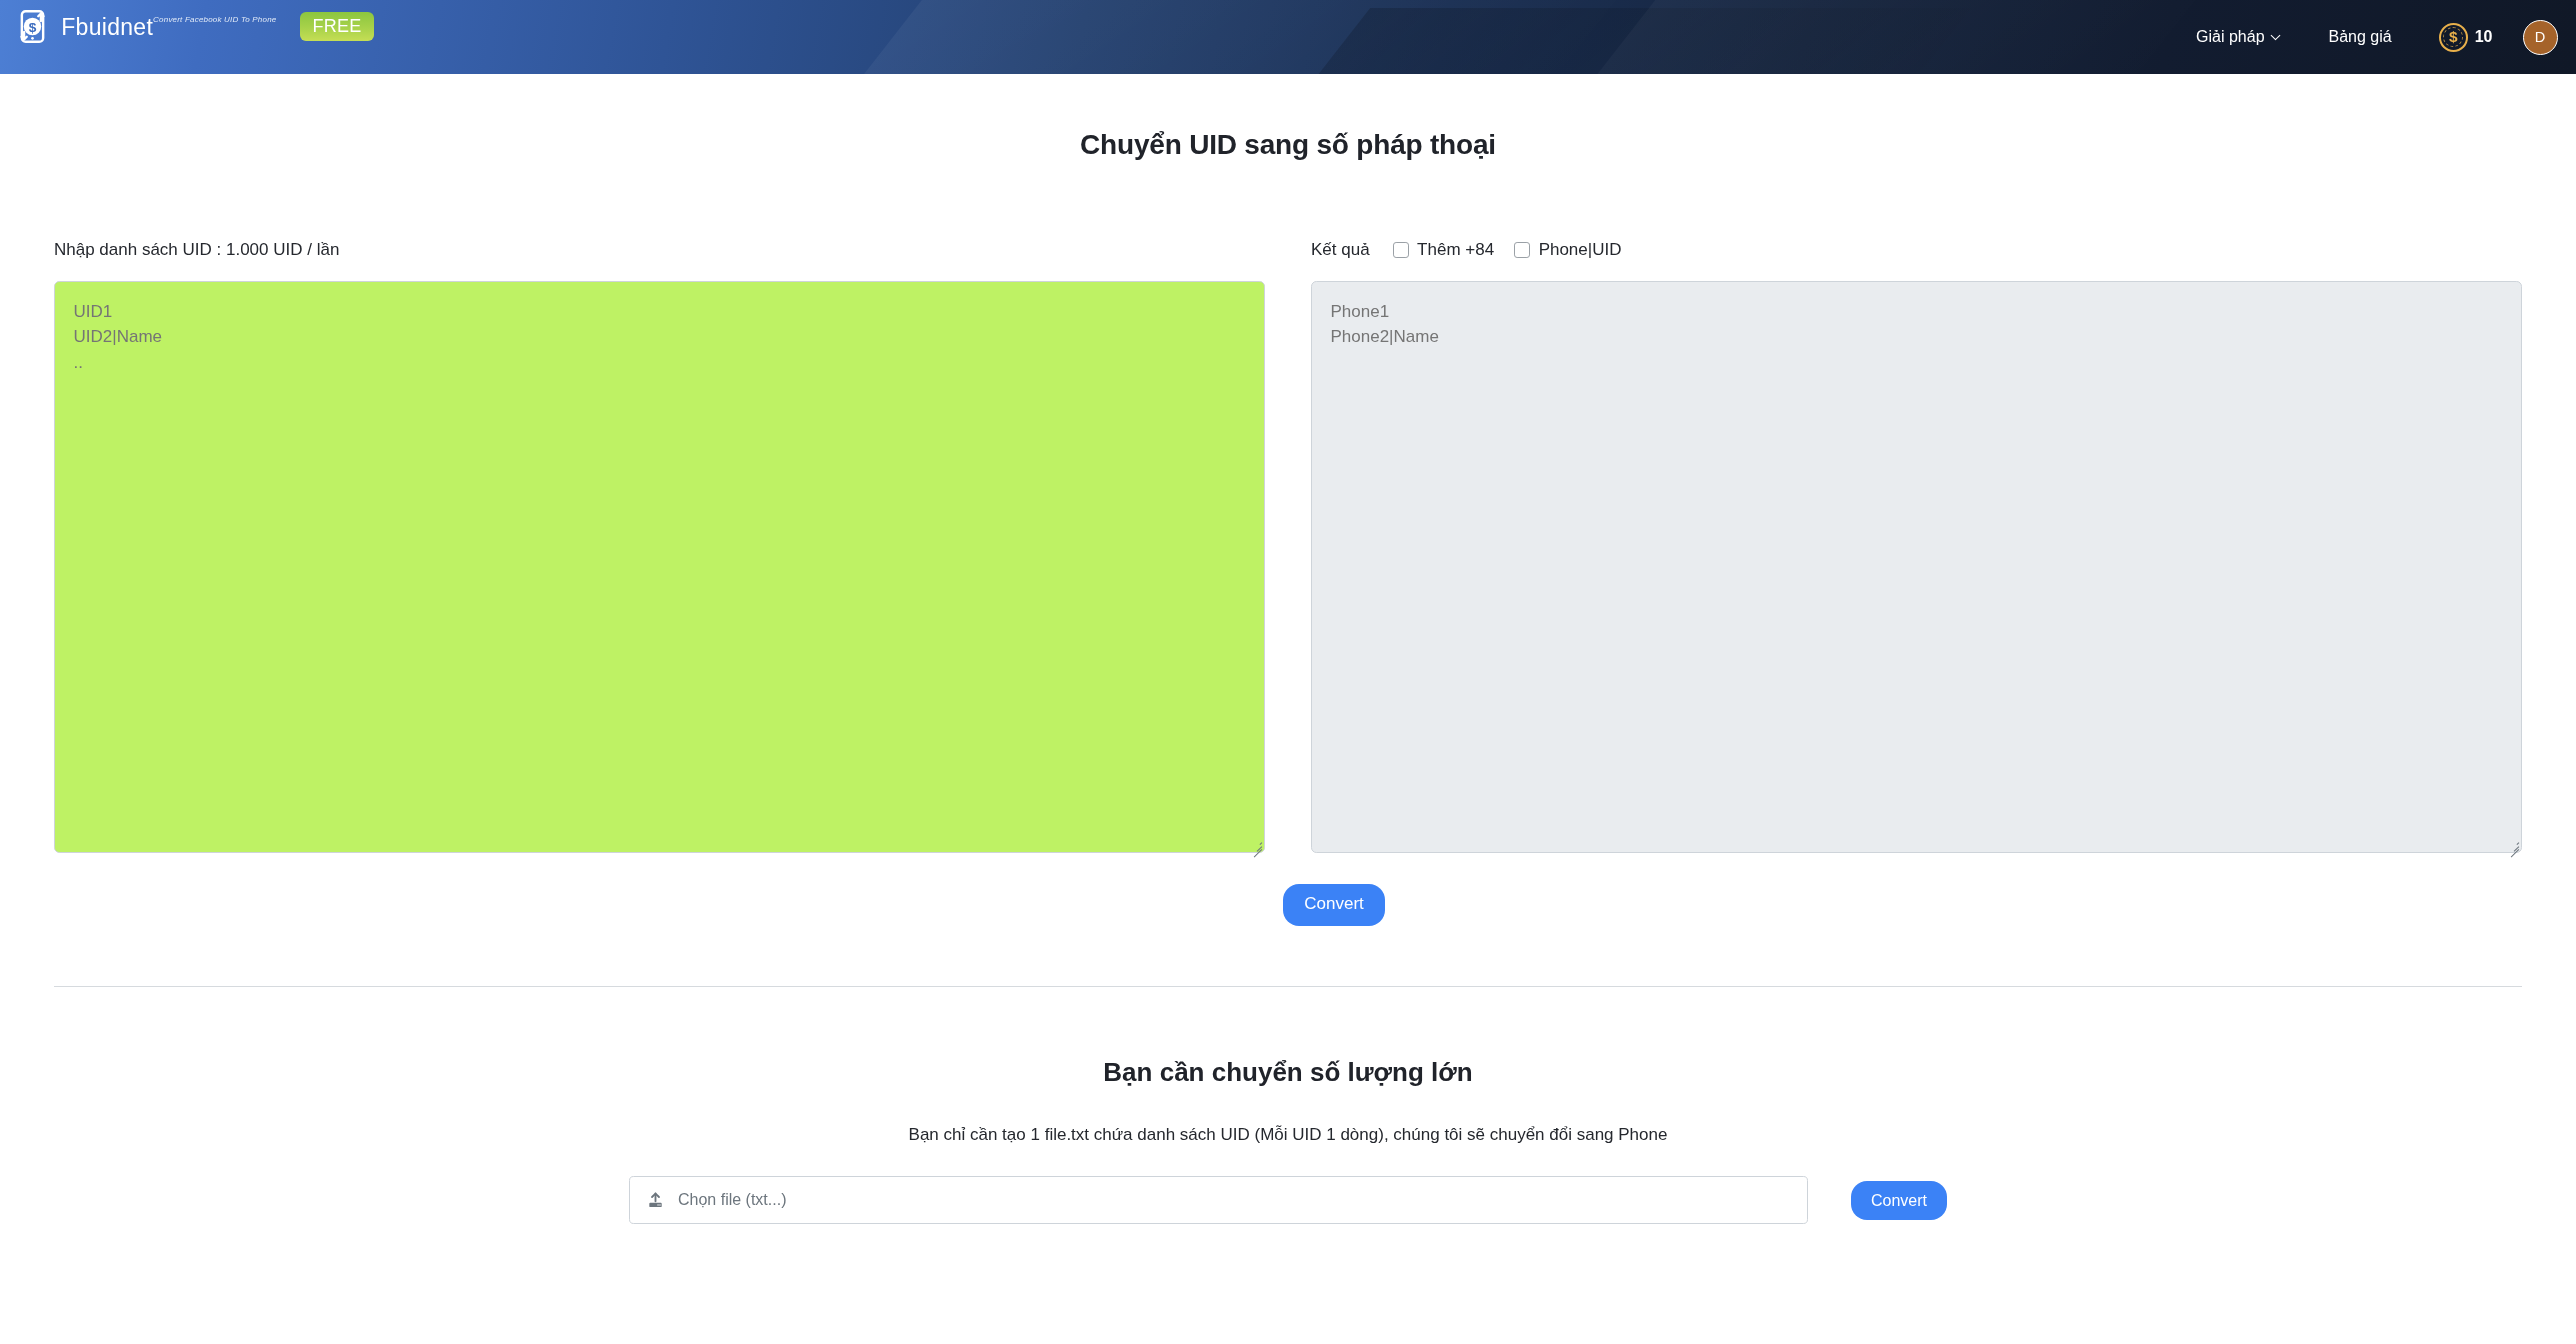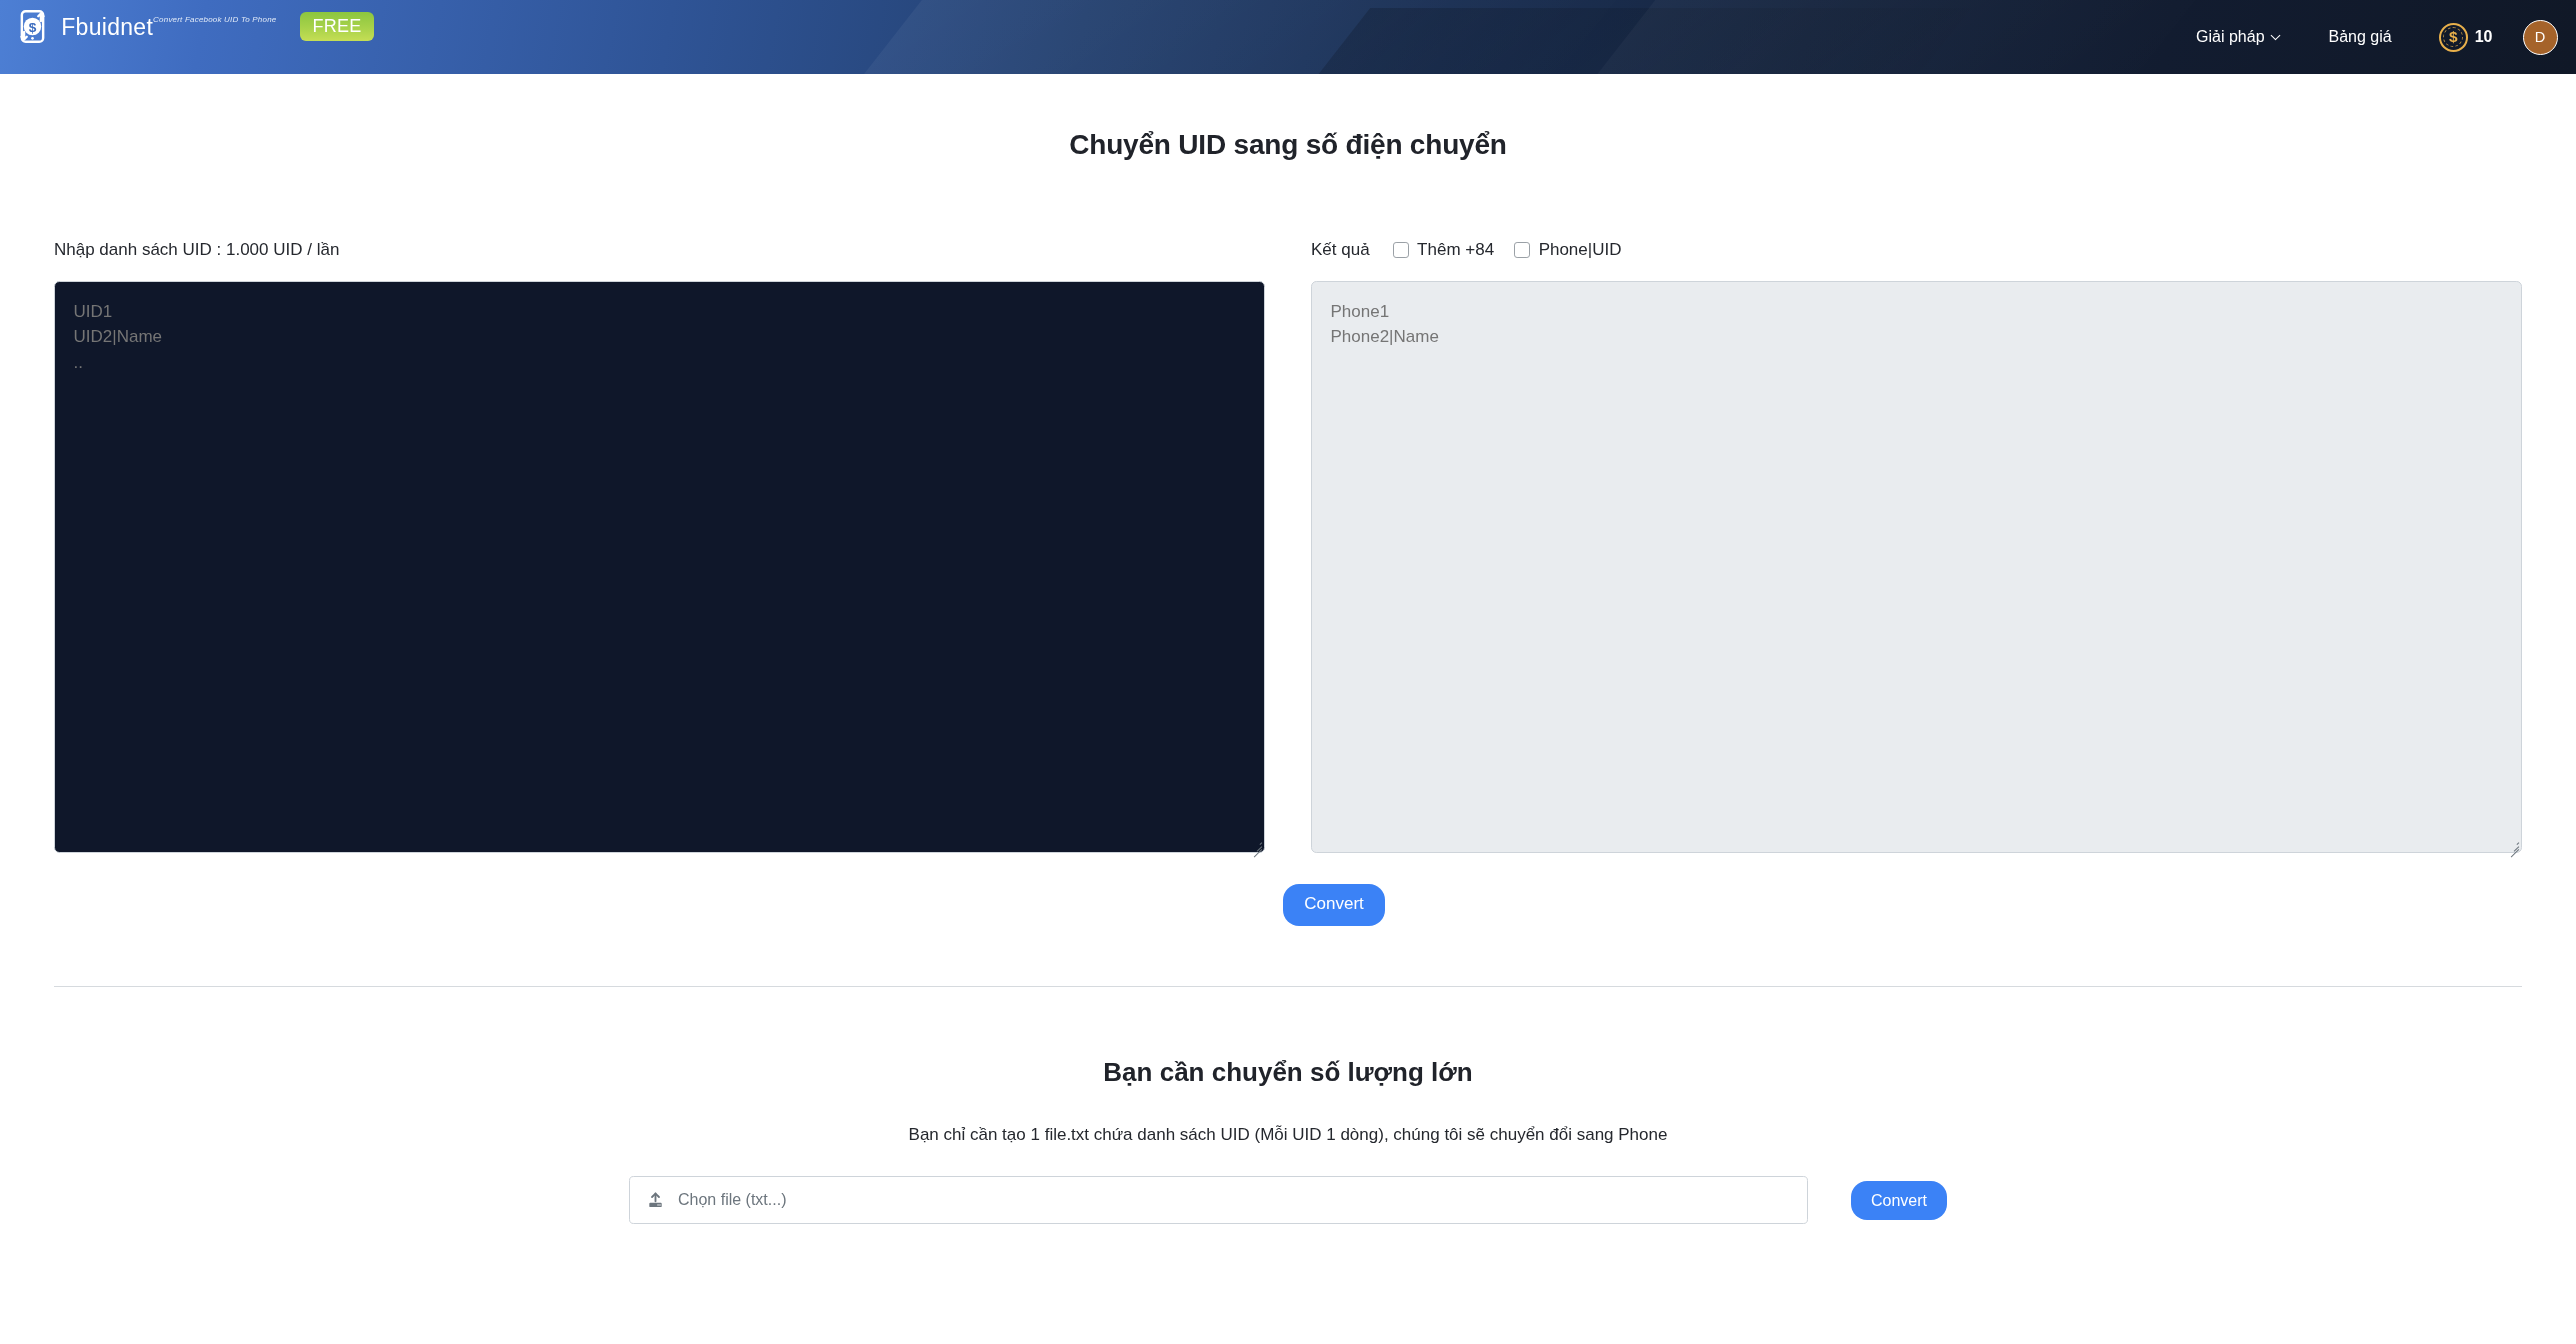--- a/index.html
+++ b/index.html
@@ -190,21 +190,21 @@
     border-radius: 3.1px;
     background: #ffffff;
     flex: 0 0 auto;
   }
 
   .ta {
     width: 100%;
     height: 572px;
     border: 0.8px solid #ced4da;
     border-radius: 5.4px;
-    background: #0f172a;
+    background: #bef264;
     padding: 17px 18.5px;
     font-family: "Liberation Sans", sans-serif;
     font-size: 17px;
     line-height: 1.52;
     color: #6c757d;
     resize: none;
     outline: none;
     white-space: pre;
     overflow: hidden;
     position: relative;
@@ -334,21 +334,21 @@
     <div class="coin-wrap">
       <span class="coin">$</span>
       <span class="coin-count">10</span>
     </div>
     <div class="avatar">D</div>
   </div>
 </div>
 
 <div class="main">
 
-  <h1 class="page-title">Chuyển UID sang số điện chuyển</h1>
+  <h1 class="page-title">Chuyển UID sang số pháp thoại</h1>
 
   <div class="converter">
 
     <div class="col">
       <div class="col-label">
         <span class="label-text">Nhập danh sách UID : 1.000 UID / lần</span>
       </div>
       <div class="ta-wrap">
         <textarea class="ta" placeholder="UID1
 UID2|Name

